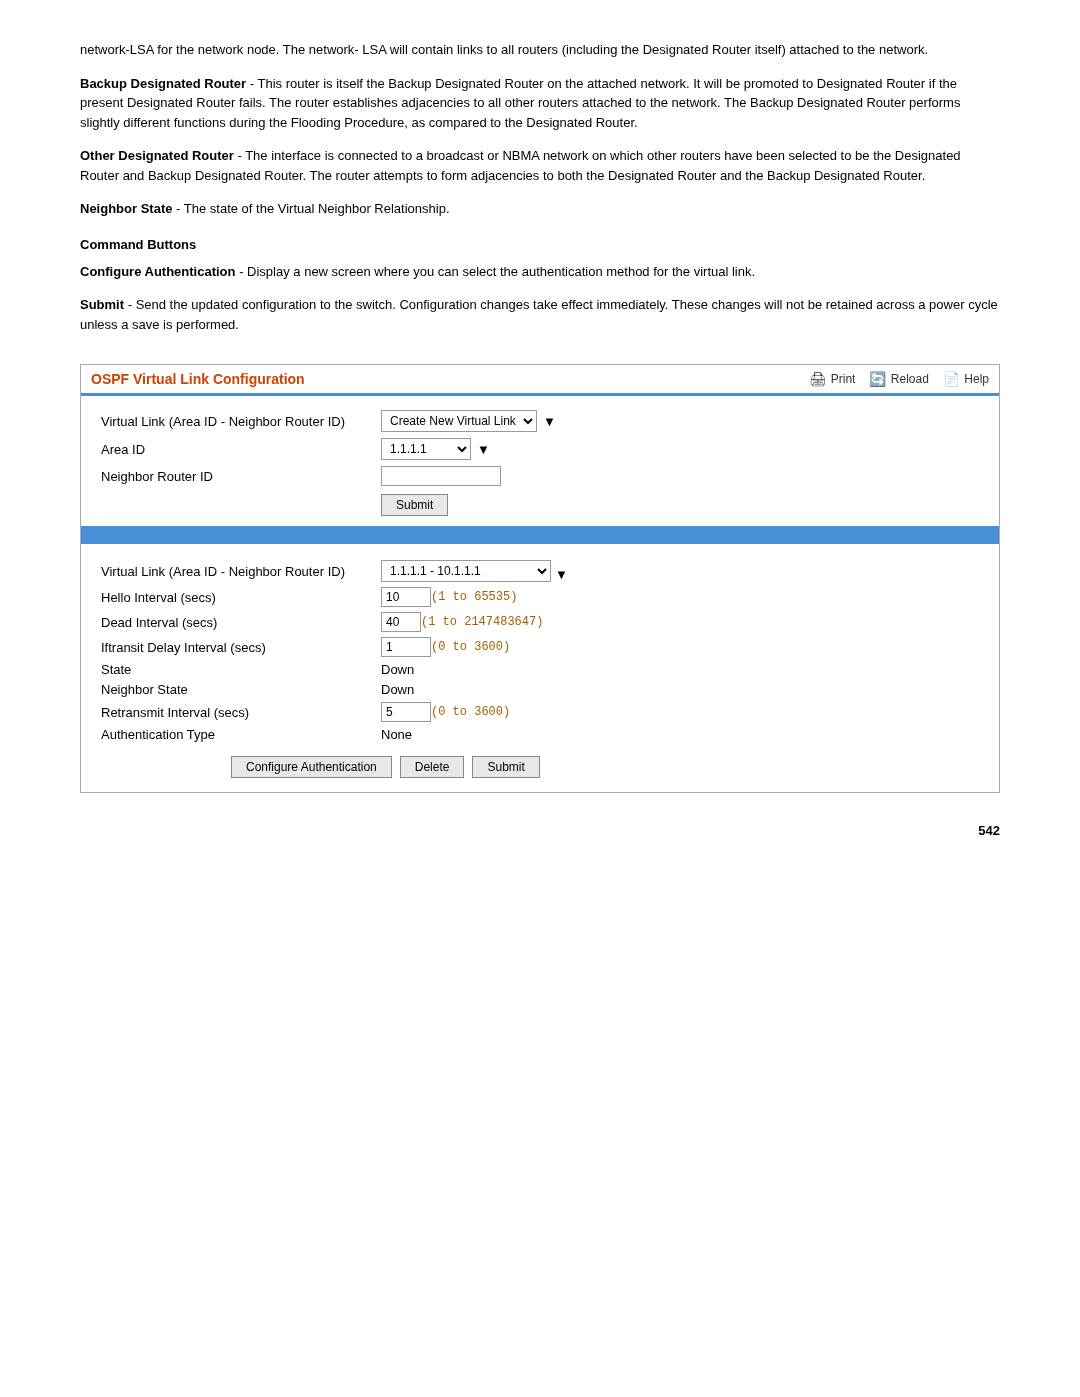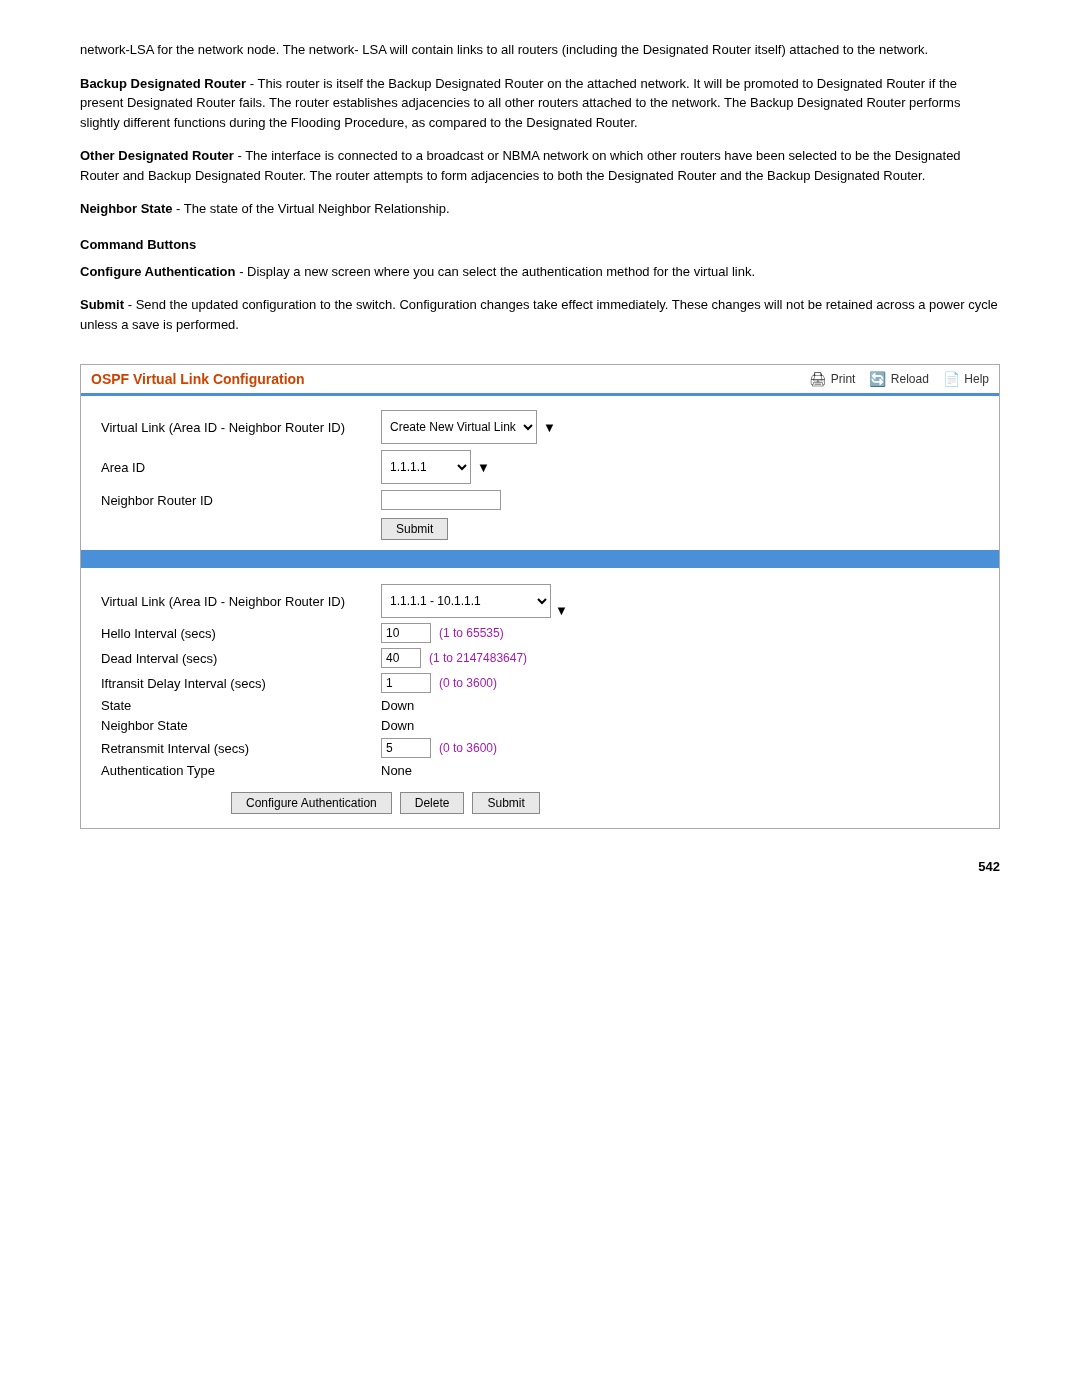--- a/index.html
+++ b/index.html
@@ -83,21 +83,21 @@
       font-size: 13px;
       color: #000;
     }
     .form-control-inline {
       display: flex;
       align-items: center;
       gap: 6px;
     }
     select.form-select {
       font-size: 12px;
-      padding: 8px 4px;
+      padding: 2px 4px;
       border: 1px solid #999;
       background: #fff;
       min-width: 150px;
     }
     input.form-input {
       font-size: 12px;
       padding: 2px 4px;
       border: 1px solid #999;
       width: 120px;
     }
@@ -134,22 +134,22 @@
       width: 280px;
       font-size: 13px;
       color: #000;
     }
     .form-value {
       font-size: 13px;
       color: #000;
     }
     .form-hint {
       font-size: 12px;
-      color: #a21caf;
-      margin-left: 8px;
+      color: #a16207;
+      font-family: Liberation Mono, monospace;
     }
     .bottom-buttons {
       display: flex;
       gap: 8px;
       margin-top: 14px;
       padding-left: 130px;
     }
     
     .page-number {
       text-align: right;

